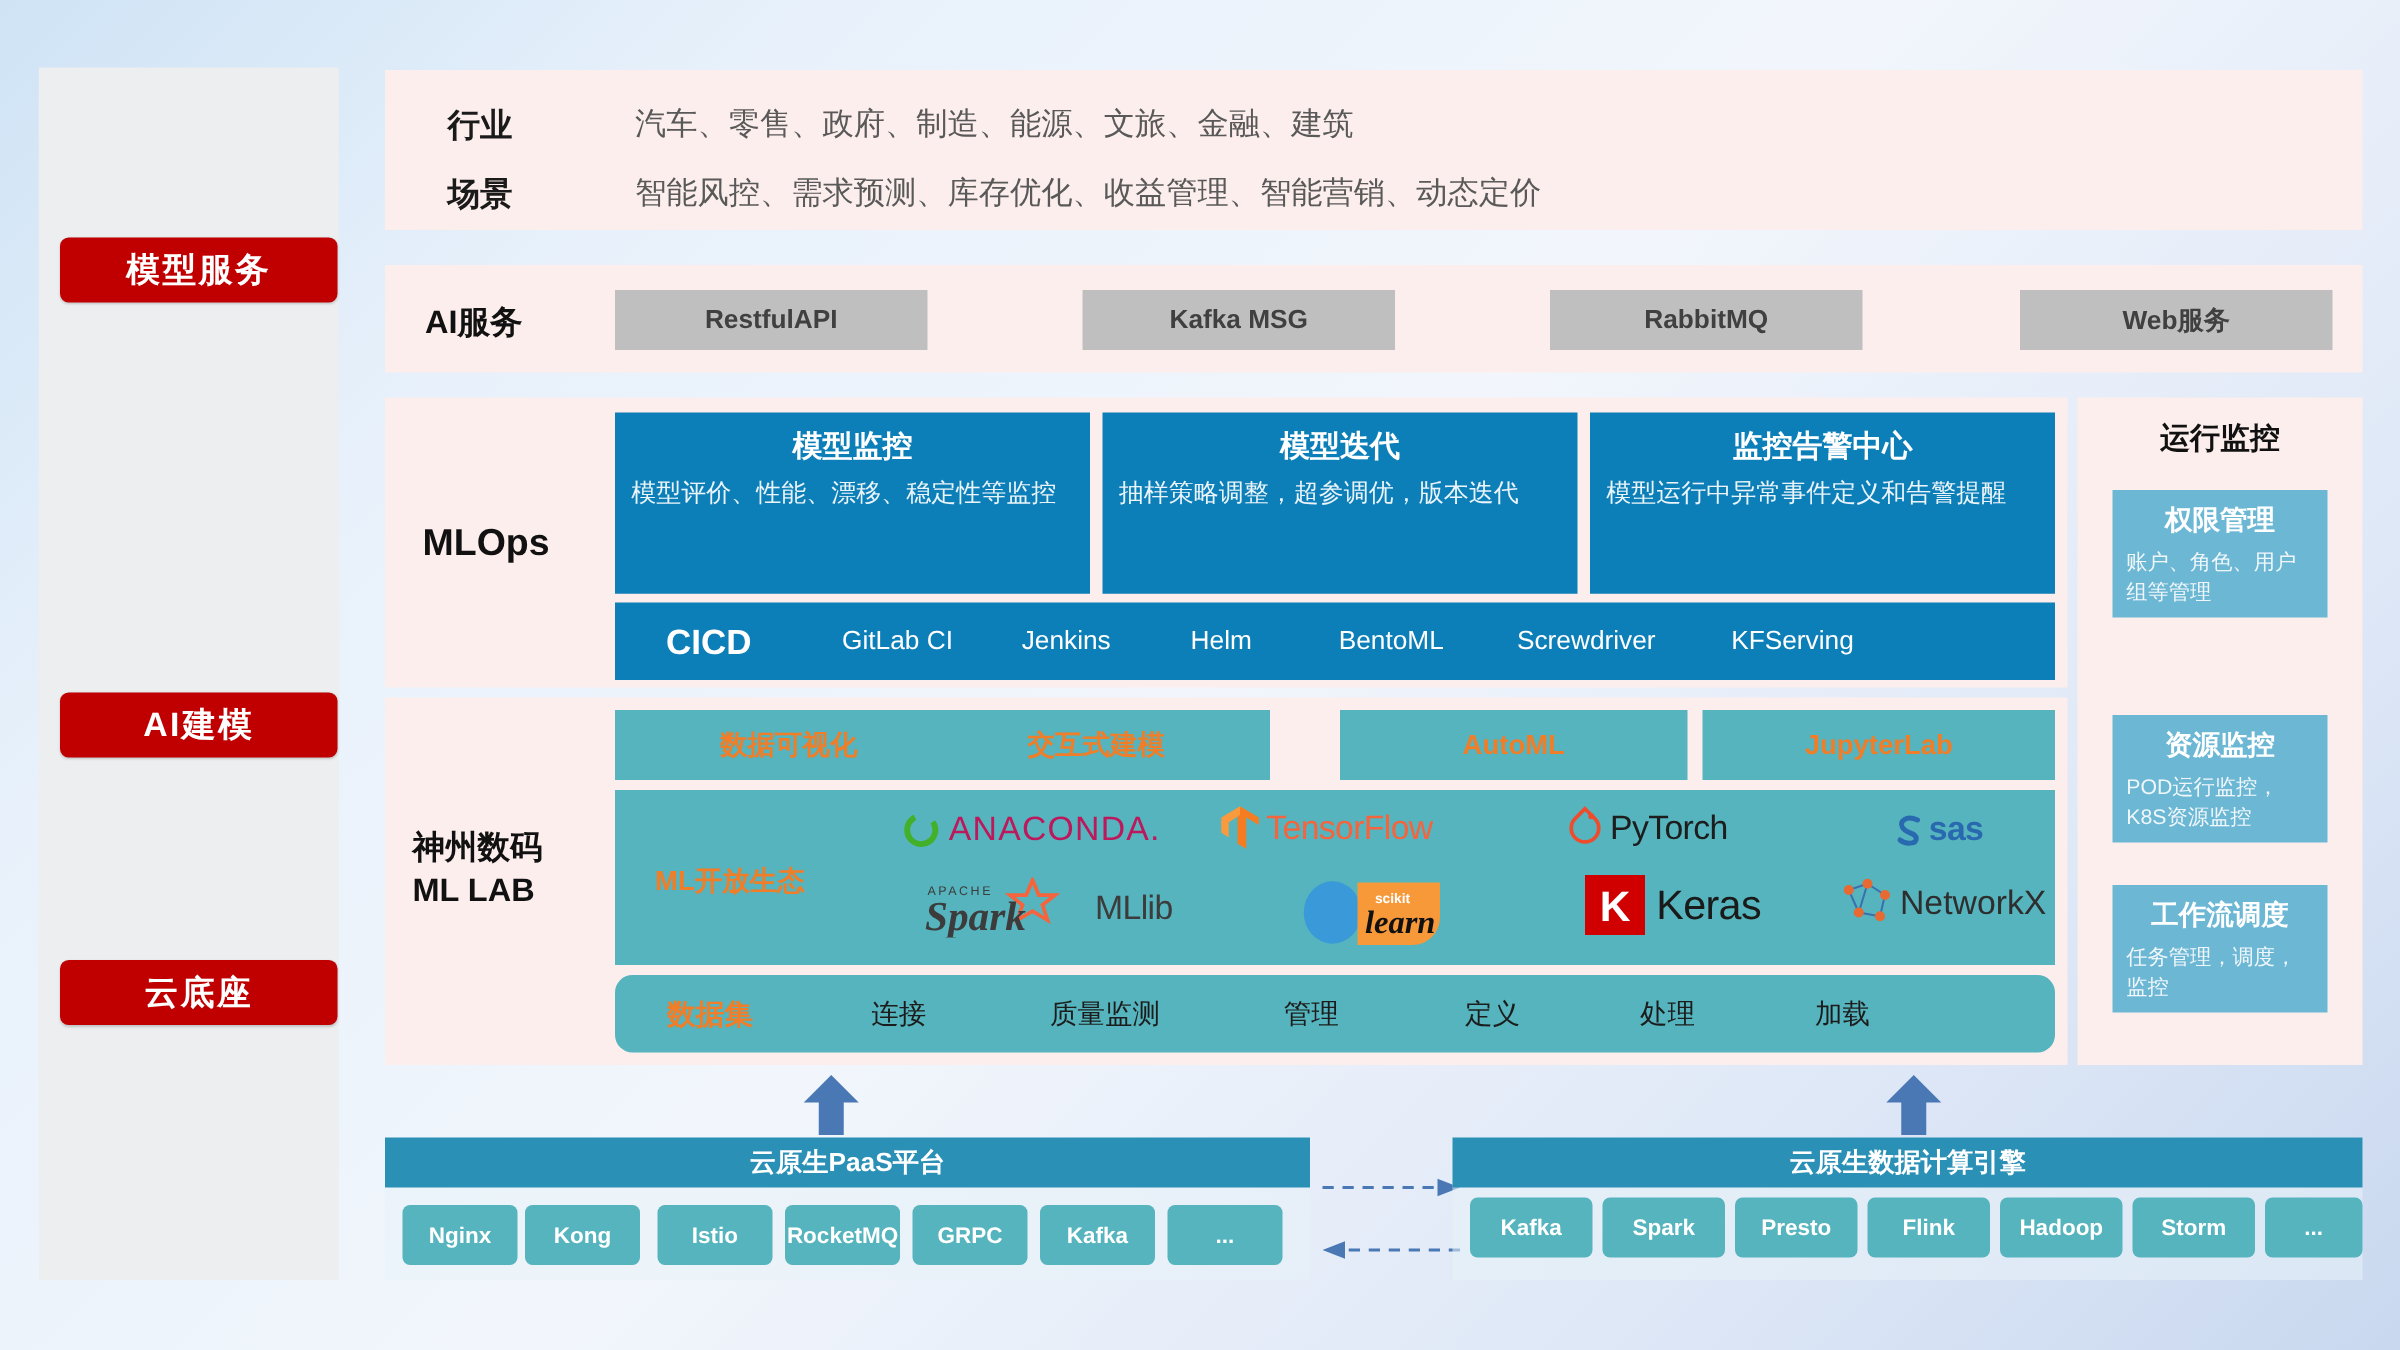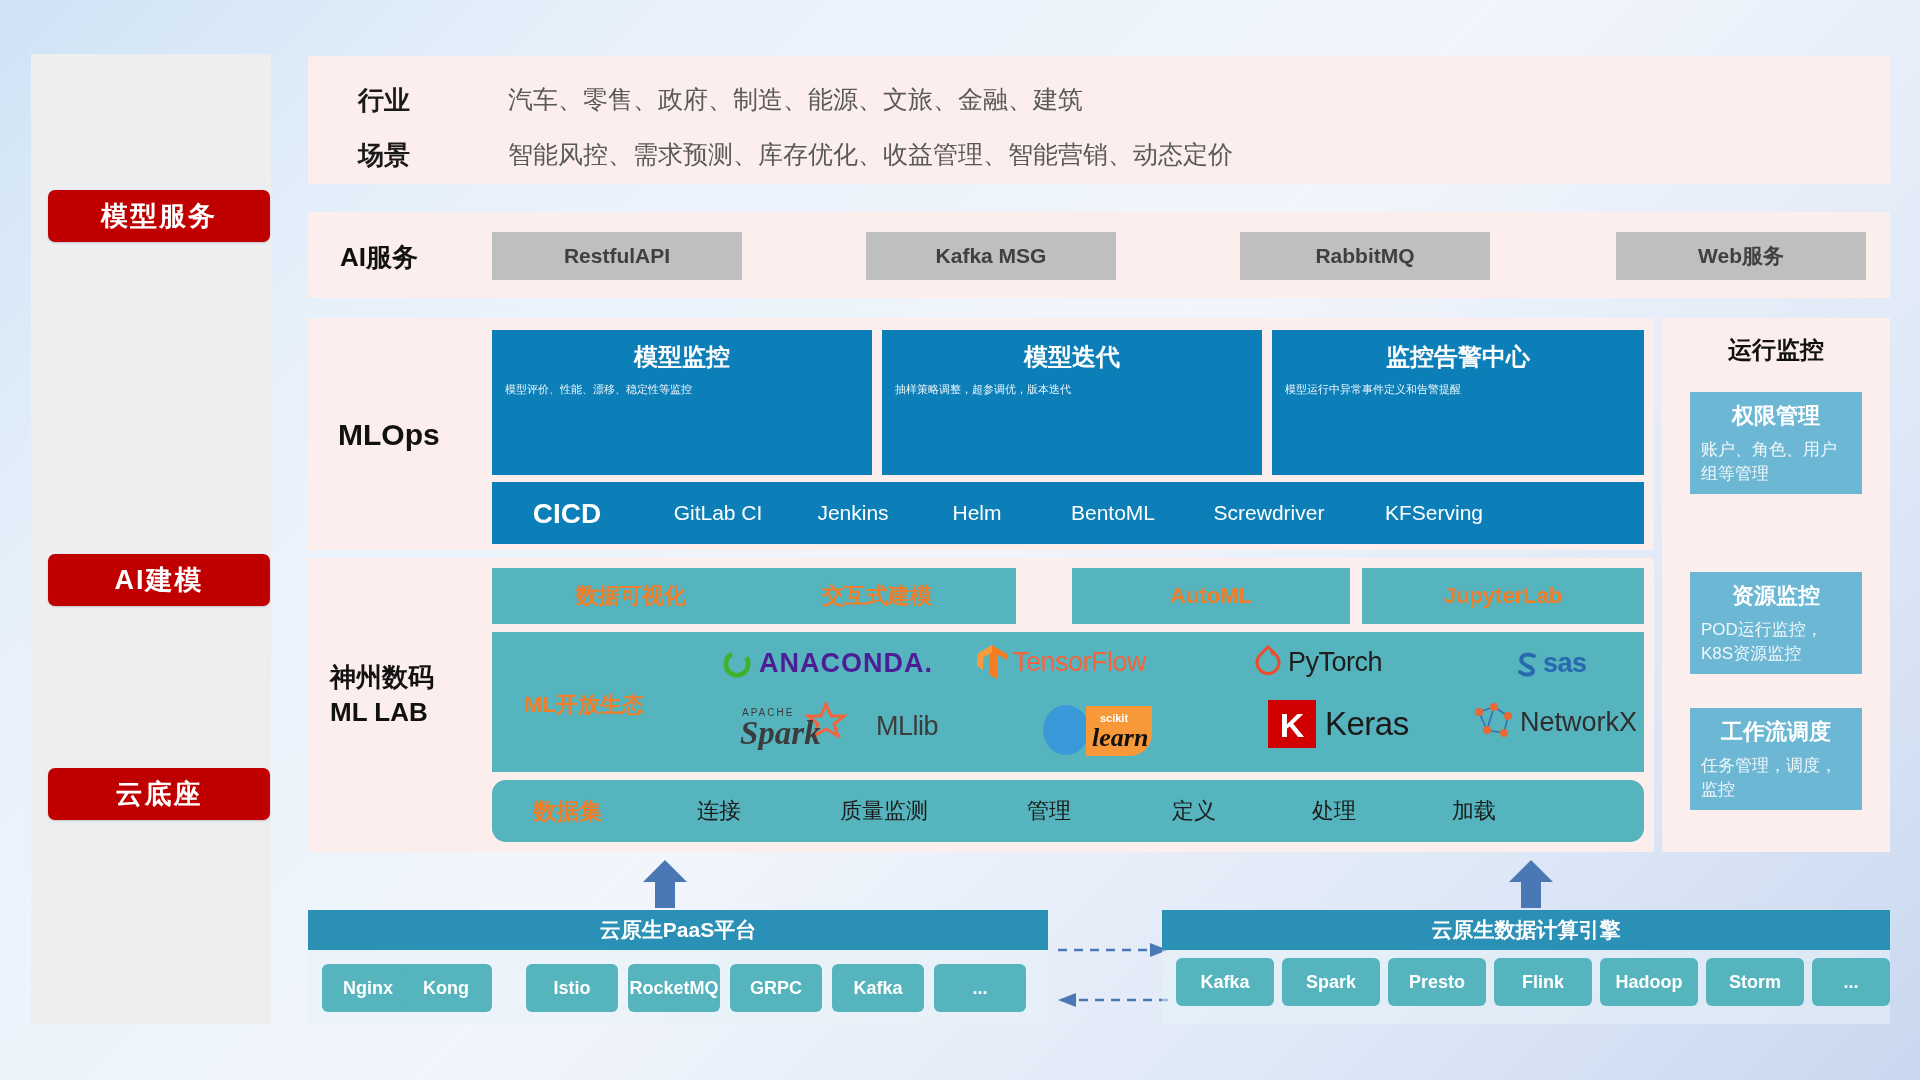--- a/index.html
+++ b/index.html
@@ -66,21 +66,21 @@
     position: absolute;
     background: #0d7fb8;
     color: #fff;
     padding: 11px 13px 10px 13px;
   }
   .mlops-card .t {
     font-size: 24px; font-weight: bold; text-align: center; display: block;
     margin-bottom: 9px;
   }
   .mlops-card .d {
-    font-size: 11px; line-height: 1.38; color: #eaf4fa; display: block;
+    font-size: 20px; line-height: 1.38; color: #eaf4fa; display: block;
   }
   .cicd-bar {
     position: absolute;
     background: #0d7fb8;
     display: flex; align-items: flex-start;
     color: #fff; overflow: hidden;
   }
   .cicd-bar .c-head {
     font-size: 28px; font-weight: bold; padding: 16px 0 0 0;
     width: 150px; text-align: center; flex: none;
@@ -243,21 +243,21 @@
       <span>JupyterLab</span>
     </div>
 
   <div class="eco-panel" style="left:492px; top:632px; width:1152px; height:140px;"></div>
   <div class="eco-tag" style="left:524px; top:690px;">ML开放生态</div>
 
   <div class="logo" style="left:722px; top:648px;">
     <svg width="30" height="30" viewBox="0 0 32 32">
         <circle cx="16" cy="16" r="12" fill="none" stroke="#43b02a" stroke-width="5" stroke-dasharray="58 20" transform="rotate(-35 16 16)"></circle>
       </svg>
-    <span class="logo-txt" style="color:#4c1d95; font-weight:bold; margin-left:7px; letter-spacing:1px;">ANACONDA.</span>
+    <span class="logo-txt" style="color:#be185d; font-weight:normal; margin-left:7px; letter-spacing:1px;">ANACONDA.</span>
   </div>
 
   <div class="logo" style="left:975px; top:643px;">
     <svg width="34" height="38" viewBox="0 0 34 38">
       <polygon points="17,2 32,11 32,17 22,11 22,36 15,32 15,8" fill="#f57c20"></polygon>
       <polygon points="17,2 2,11 2,23 8,27 8,15 17,9" fill="#f89a3d"></polygon>
     </svg>
     <span class="logo-txt" style="color:#f5643c; margin-left:4px;">TensorFlow</span>
   </div>
 
@@ -362,21 +362,21 @@
   <svg style="position:absolute; left:1056px; top:940px;" width="114" height="72">
     <line x1="2" y1="10" x2="96" y2="10" stroke="#4a78b5" stroke-width="2.5" stroke-dasharray="9 7"></line>
     <polygon points="112,10 94,3 94,17" fill="#4a78b5"></polygon>
     <line x1="112" y1="60" x2="18" y2="60" stroke="#4a78b5" stroke-width="2.5" stroke-dasharray="9 7"></line>
     <polygon points="2,60 20,53 20,67" fill="#4a78b5"></polygon>
   </svg>
 
   <div class="cloud-tray" style="left:308px; top:910px; width:740px; height:114px;"></div>
   <div class="cloud-head" style="left:308px; top:910px; width:740px;">云原生PaaS平台</div>
   <div class="tech-chip" style="left:322px; top:964px; width:92px;">Nginx</div>
-  <div class="tech-chip" style="left:400px; top:964px; width:92px;">Kong</div>
+  <div class="tech-chip" style="left:420px; top:964px; width:92px;">Kong</div>
   <div class="tech-chip" style="left:526px; top:964px; width:92px;">Istio</div>
   <div class="tech-chip" style="left:628px; top:964px; width:92px;">RocketMQ</div>
   <div class="tech-chip" style="left:730px; top:964px; width:92px;">GRPC</div>
   <div class="tech-chip" style="left:832px; top:964px; width:92px;">Kafka</div>
   <div class="tech-chip" style="left:934px; top:964px; width:92px;">...</div>
 
   <div class="cloud-tray" style="left:1162px; top:910px; width:728px; height:114px;"></div>
   <div class="cloud-head" style="left:1162px; top:910px; width:728px;">云原生数据计算引擎</div>
   <div class="tech-chip" style="left:1176px; top:958px; width:98px;">Kafka</div>
   <div class="tech-chip" style="left:1282px; top:958px; width:98px;">Spark</div>

